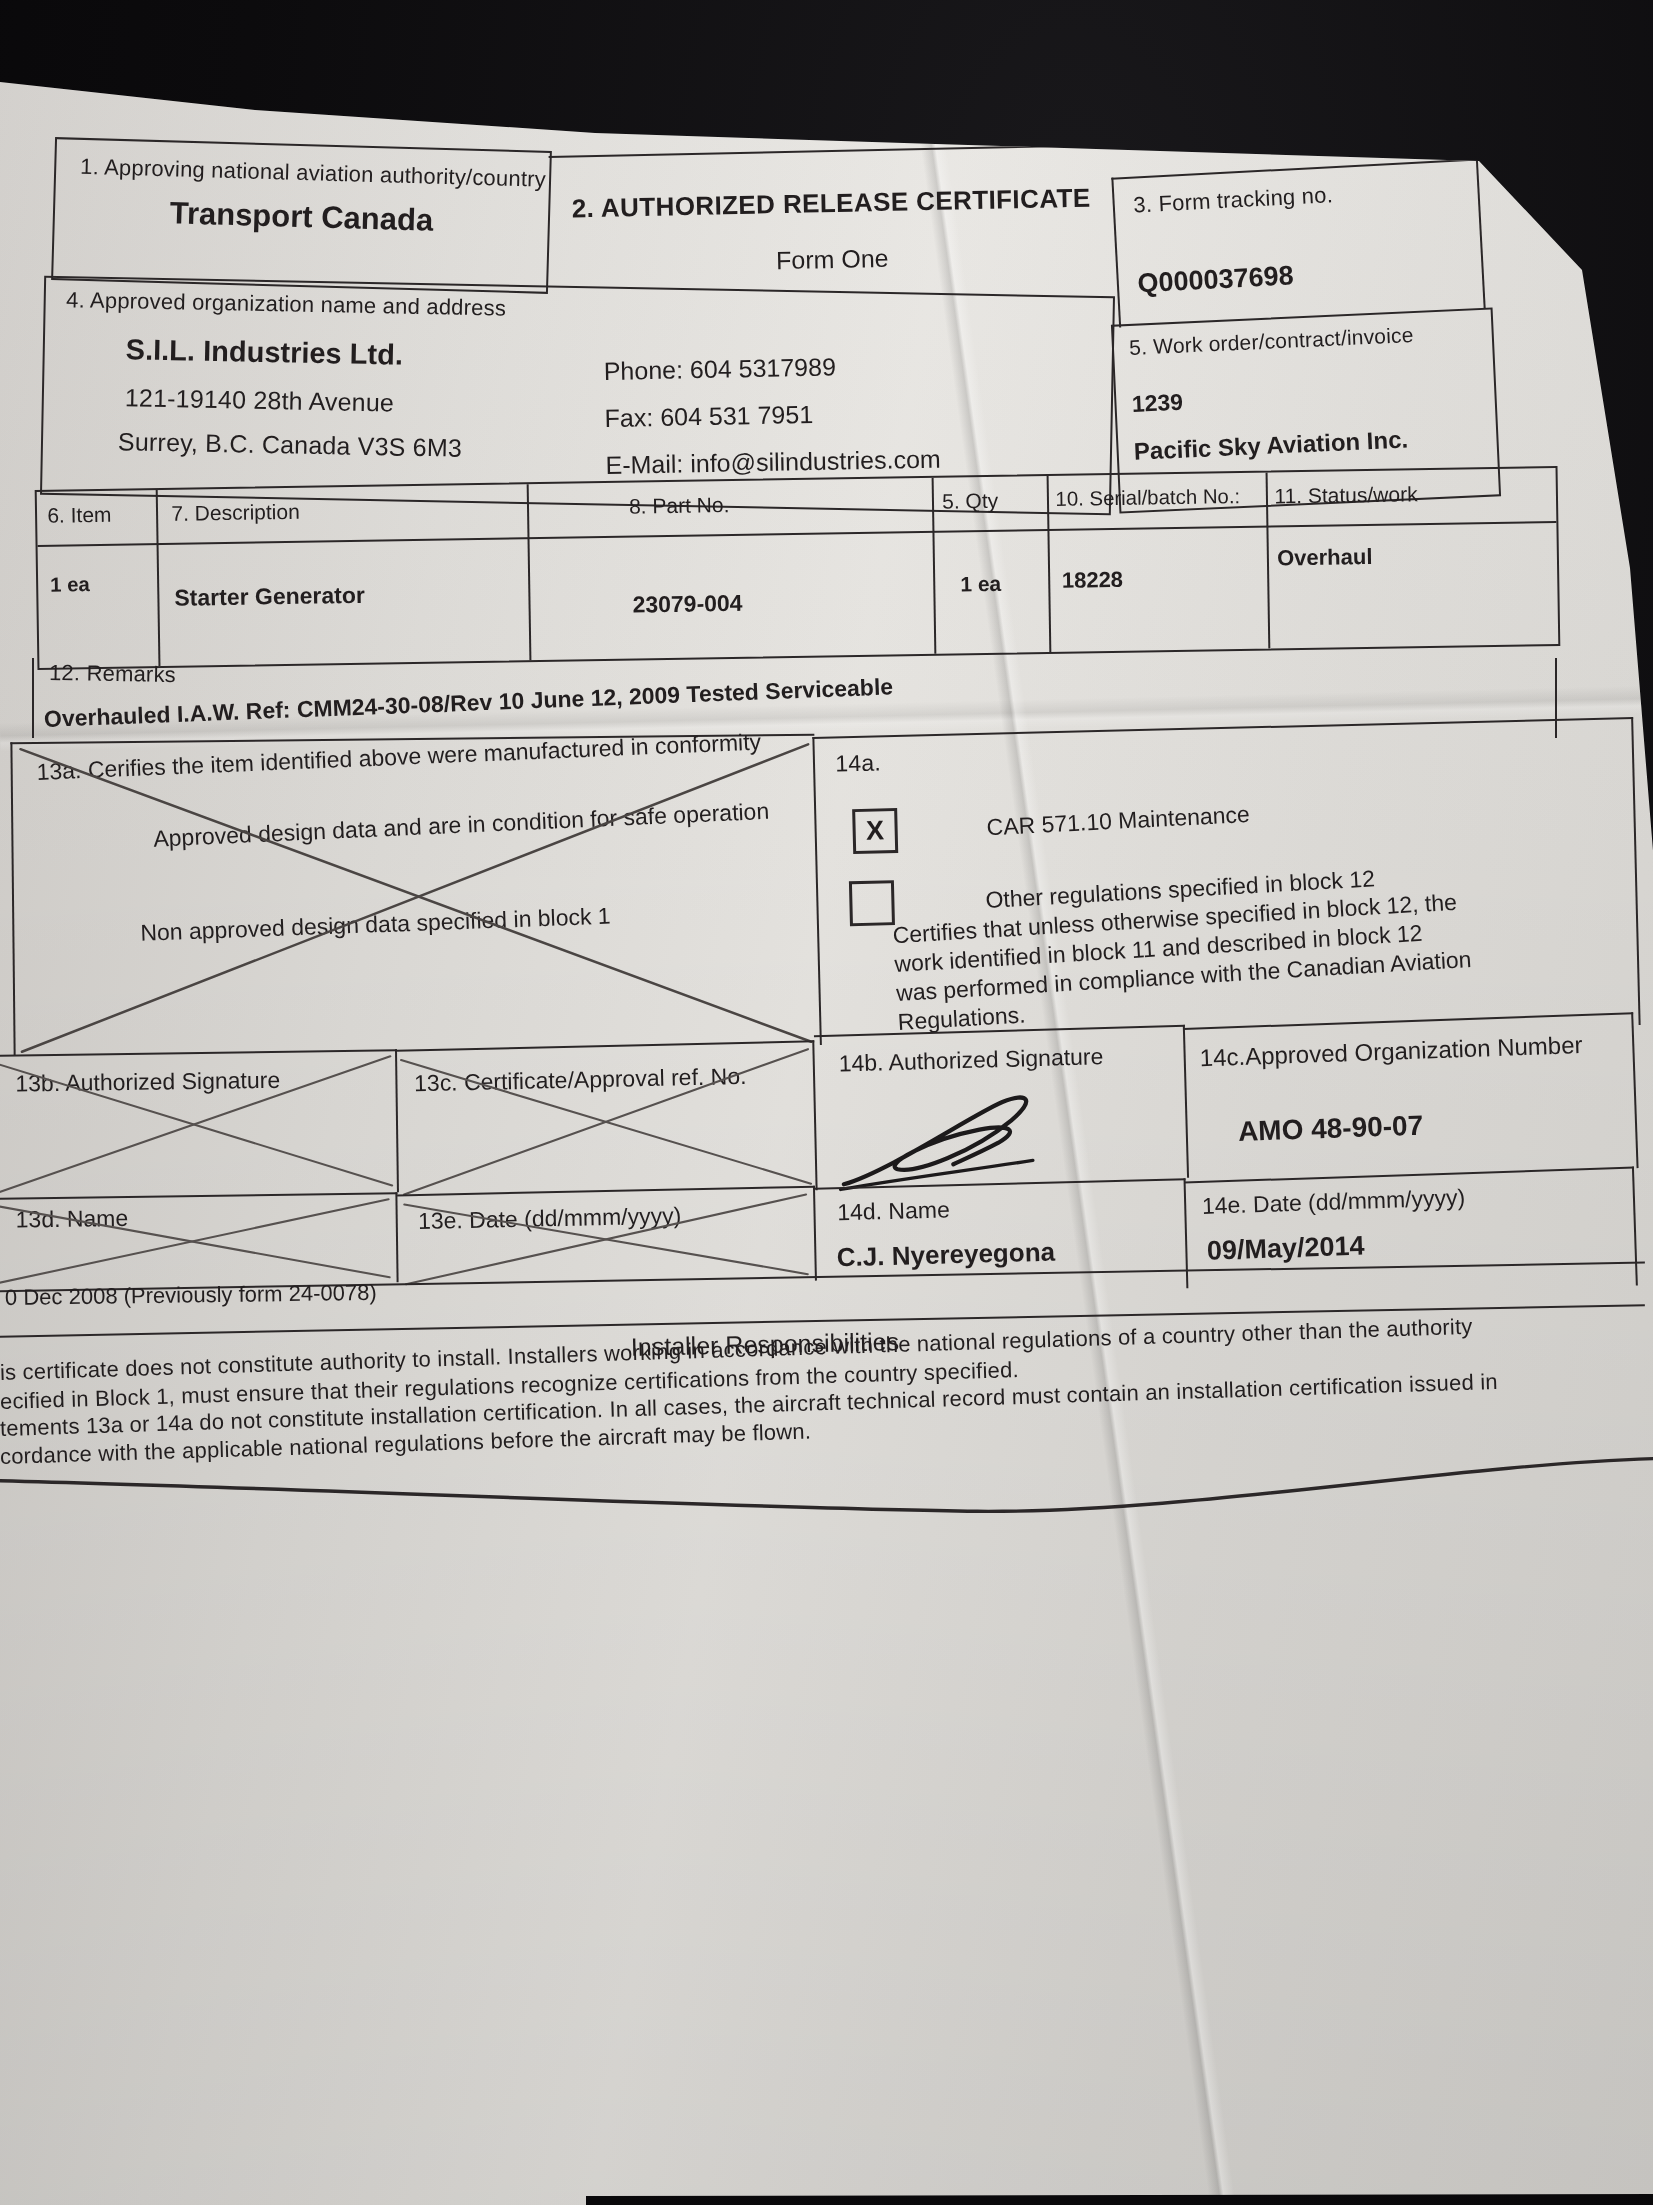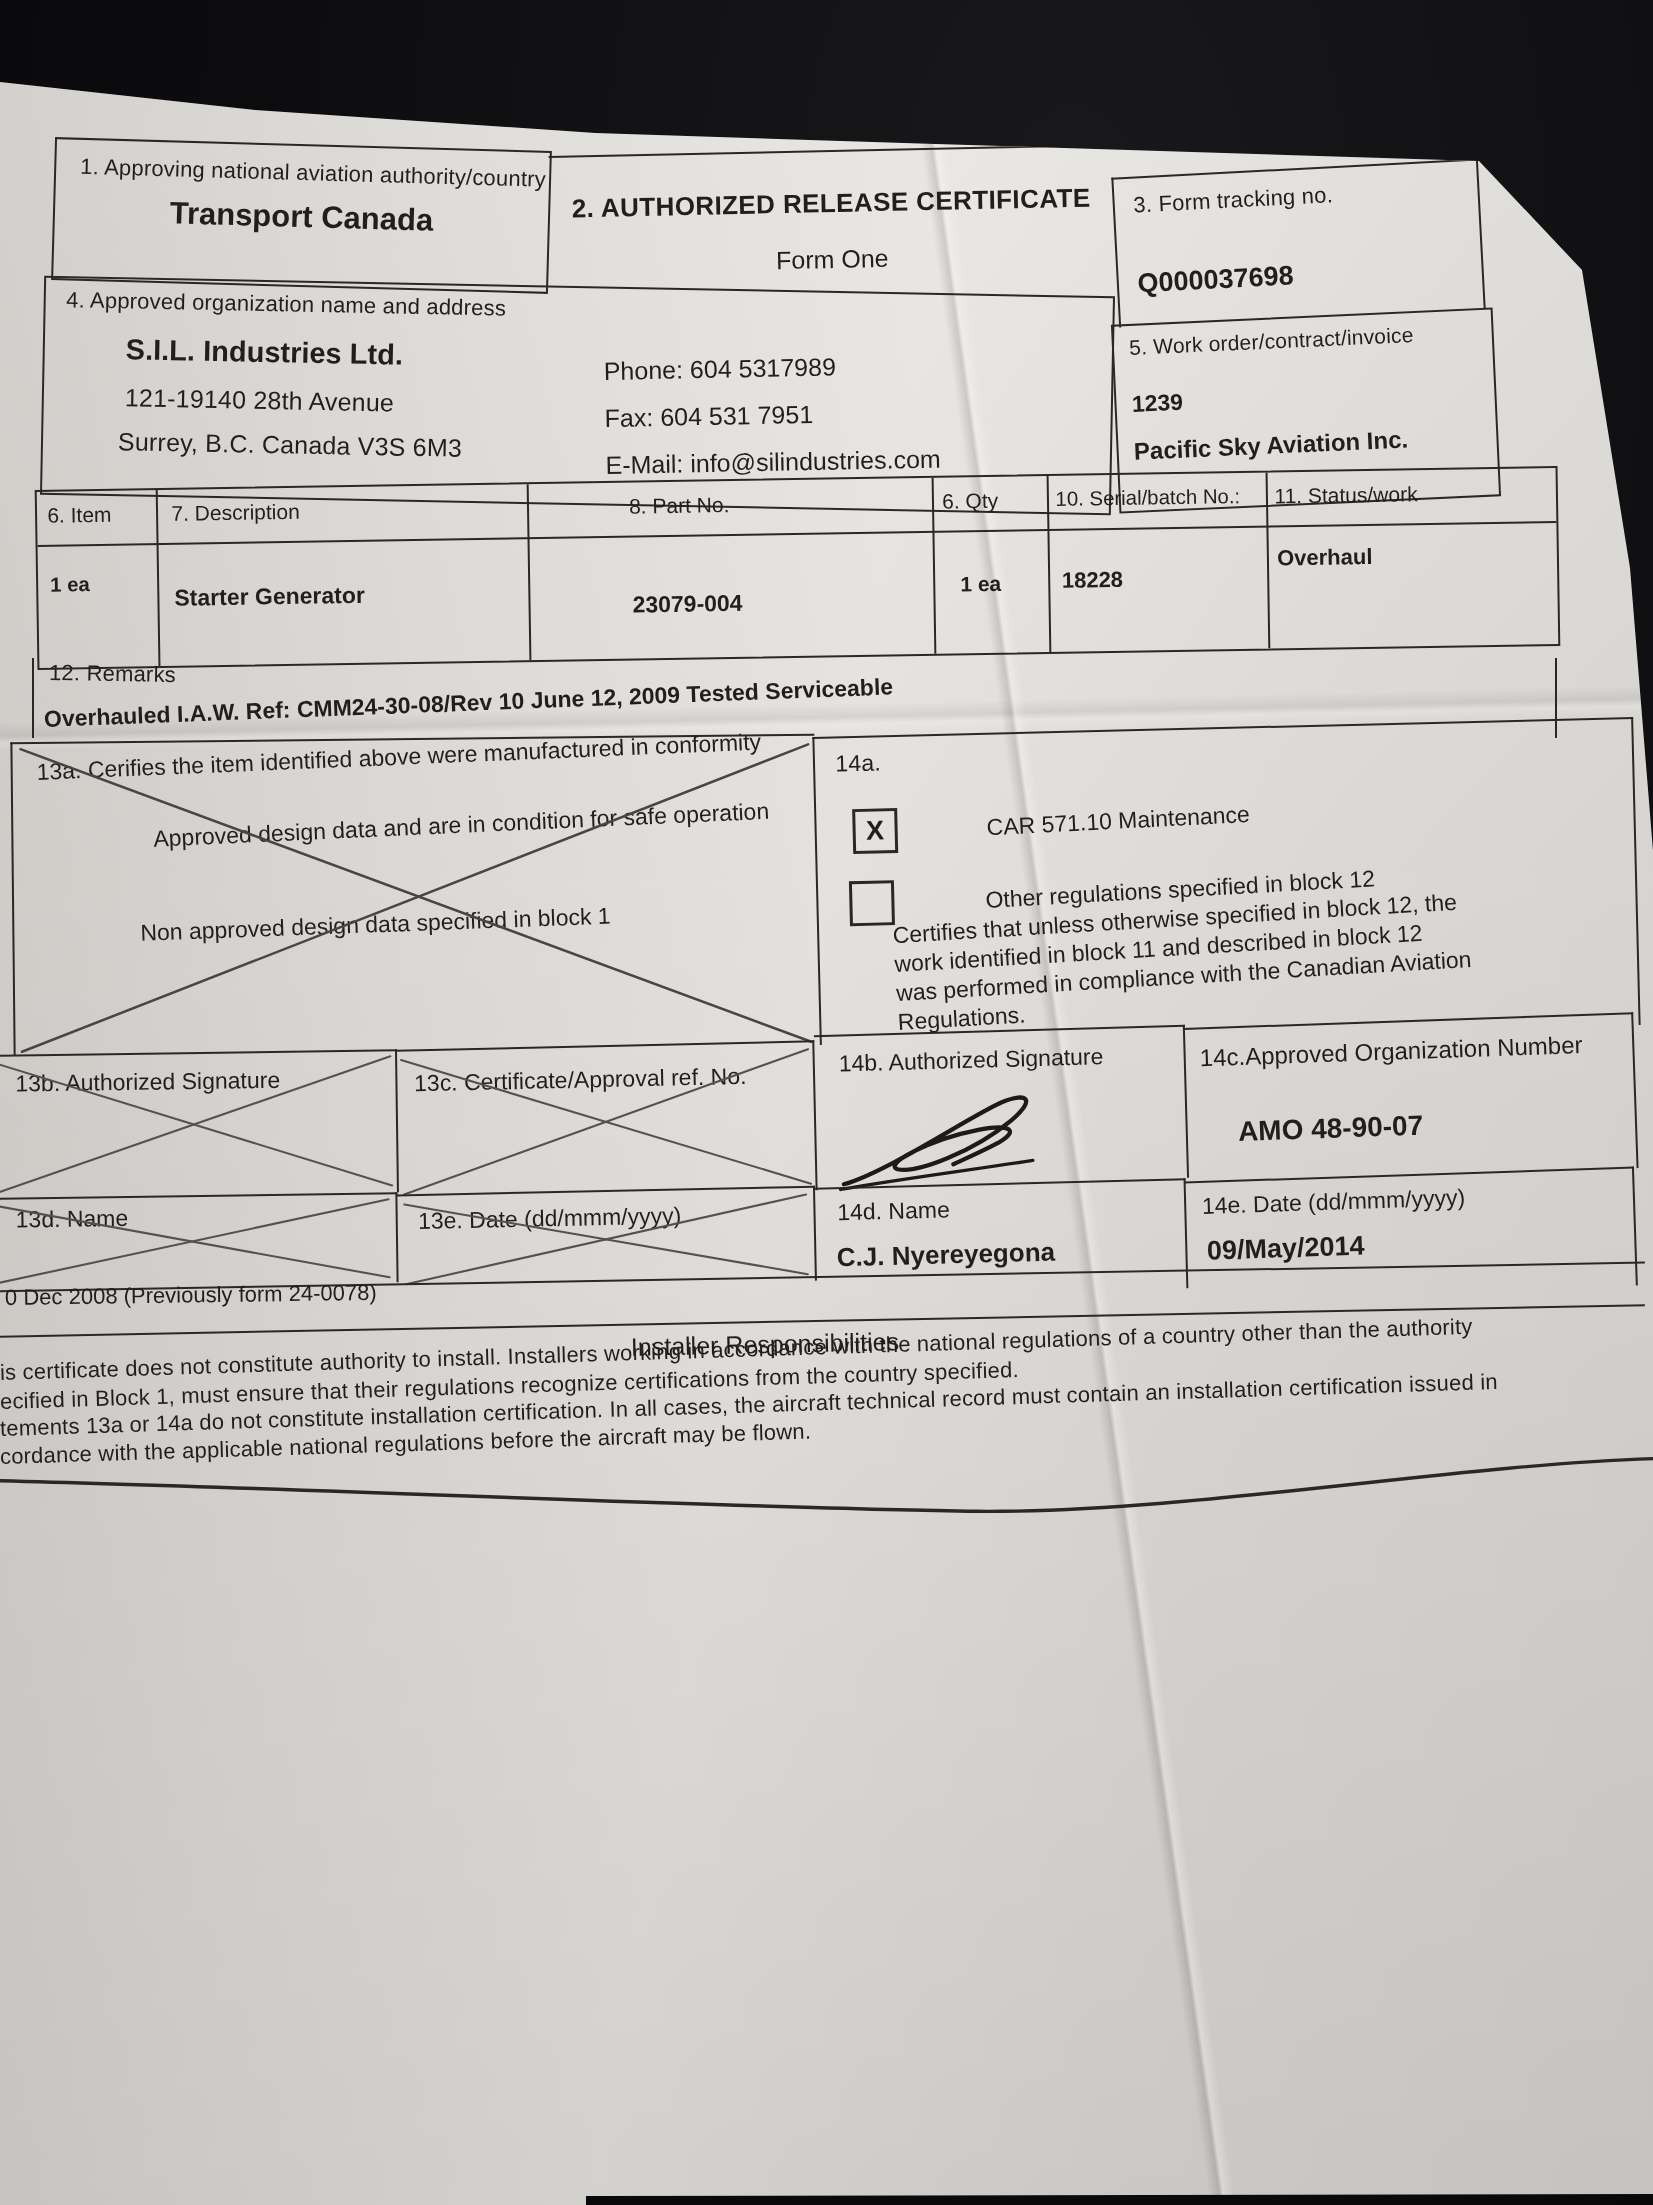--- a/index.html
+++ b/index.html
@@ -150,21 +150,21 @@
       </div>
       <div class="col c2">
         <div class="hd" style="left:15.3px">7. Description</div>
         <div class="val" style="left:17px;top:95px;font-size:23px">Starter Generator</div>
       </div>
       <div class="col c3">
         <div class="hd" style="left:102px">8. Part No.</div>
         <div class="val" style="left:104px;top:109px;font-size:23px">23079-004</div>
       </div>
       <div class="col c4">
-        <div class="hd" style="left:10.2px">6. Qty</div>
+        <div class="hd" style="left:10.2px">5. Qty</div>
         <div class="val" style="left:27px;top:95px;font-size:21px">1 ea</div>
       </div>
       <div class="col c5">
         <div class="hd" style="left:8.5px;font-size:20.4px">10. Serial/batch No.:</div>
         <div class="val" style="left:13.6px;top:92px;font-size:22px">18228</div>
       </div>
       <div class="col c6">
         <div class="hd" style="left:8.5px">11. Status/work</div>
         <div class="val" style="left:10.2px;top:73px;font-size:22px">Overhaul</div>
       </div>

